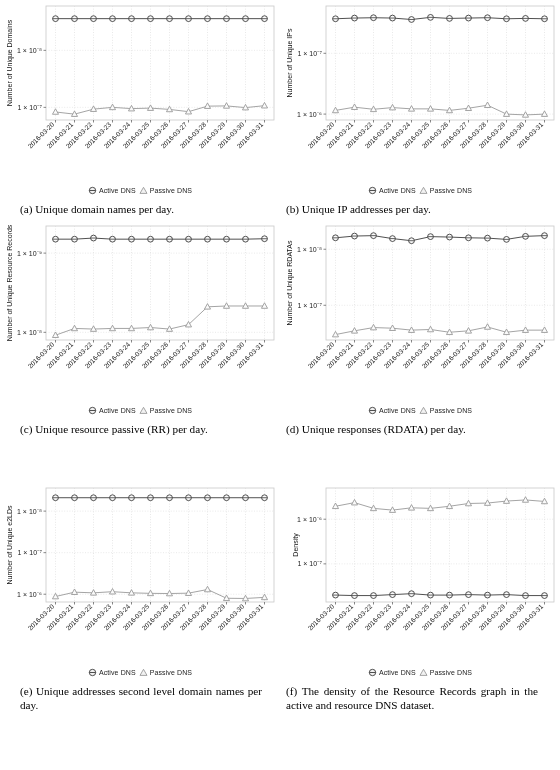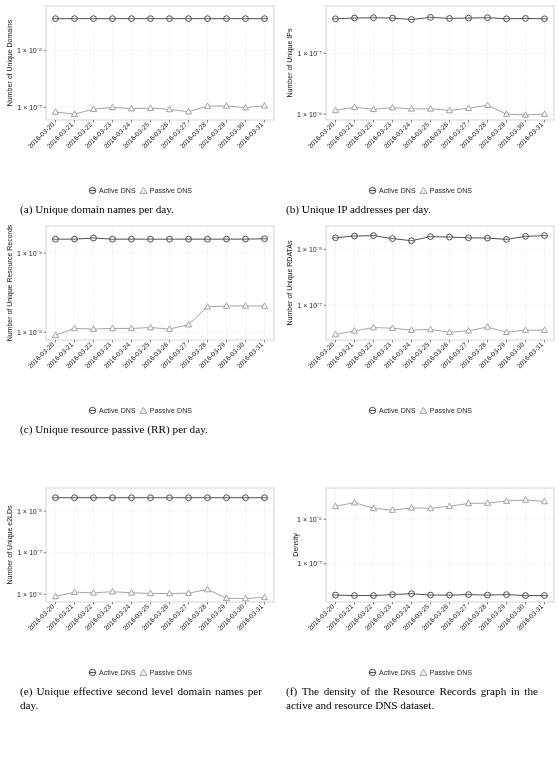--- a/index.html
+++ b/index.html
@@ -55,21 +55,21 @@
   .caption {
     font-family: "Liberation Serif", serif;
     font-size: 11.2px;
     line-height: 1.28;
     text-align: justify;
     padding: 5px 14px 0 10px;
     box-sizing: border-box;
     -webkit-hyphens: none;
     hyphens: none;
   }
-  .caption.c-left { padding-left: 20px; padding-right: 18px; }
+  .caption.c-left { padding-left: 8px; padding-right: 18px; margin-left: 12px; }
   .caption.c-right { padding-left: 6px; padding-right: 22px; font-family: Liberation Serif, serif; }
   .row-a { height: 220px; }
   .row-b { height: 262px; }
   .row-c { height: 265px; }
 </style>
 </head>
 <body>
 
 <div class="figure">
 
@@ -484,20 +484,21 @@
             </svg>
           <span class="lg-label">Active DNS</span>
         </span>
         <span class="lg-item">
           <svg width="9" height="9" viewBox="0 0 9 9">
               <polygon points="4.5,1.3 8,7.4 1,7.4" fill="#f2f2f2" stroke="#9a9a9a" stroke-width="0.9"></polygon>
             </svg>
           <span class="lg-label">Passive DNS</span>
         </span>
       </div>
+      <div class="caption c-right">(d) Unique responses (RDATA) per day.</div>
     </div>
   </div>
 
   <div class="row row-c">
     <div class="panel">
       <div class="plot-wrap">
         <svg id="svg-e" width="280" height="182">
             <rect x="46" y="6" width="228" height="114" fill="#ffffff" stroke="#c9c9c9" stroke-width="0.8"></rect>
             <line x1="55.5" y1="6" x2="55.5" y2="120" stroke="#d8d8d8" stroke-width="0.6" stroke-dasharray="1,1.6"></line>
             <line x1="74.5" y1="6" x2="74.5" y2="120" stroke="#d8d8d8" stroke-width="0.6" stroke-dasharray="1,1.6"></line>
@@ -593,21 +594,21 @@
             </svg>
           <span class="lg-label">Active DNS</span>
         </span>
         <span class="lg-item">
           <svg width="9" height="9" viewBox="0 0 9 9">
               <polygon points="4.5,1.3 8,7.4 1,7.4" fill="#f2f2f2" stroke="#9a9a9a" stroke-width="0.9"></polygon>
             </svg>
           <span class="lg-label">Passive DNS</span>
         </span>
       </div>
-      <div class="caption c-left">(e) Unique effective second level domain names per day.</div>
+      <div class="caption c-left">(e) Unique addresses second level domain names per day.</div>
     </div>
     <div class="panel">
       <div class="plot-wrap">
         <svg id="svg-f" width="280" height="182">
             <rect x="46" y="6" width="228" height="114" fill="#ffffff" stroke="#c9c9c9" stroke-width="0.8"></rect>
             <line x1="55.5" y1="6" x2="55.5" y2="120" stroke="#d8d8d8" stroke-width="0.6" stroke-dasharray="1,1.6"></line>
             <line x1="74.5" y1="6" x2="74.5" y2="120" stroke="#d8d8d8" stroke-width="0.6" stroke-dasharray="1,1.6"></line>
             <line x1="93.5" y1="6" x2="93.5" y2="120" stroke="#d8d8d8" stroke-width="0.6" stroke-dasharray="1,1.6"></line>
             <line x1="112.5" y1="6" x2="112.5" y2="120" stroke="#d8d8d8" stroke-width="0.6" stroke-dasharray="1,1.6"></line>
             <line x1="131.5" y1="6" x2="131.5" y2="120" stroke="#d8d8d8" stroke-width="0.6" stroke-dasharray="1,1.6"></line>

